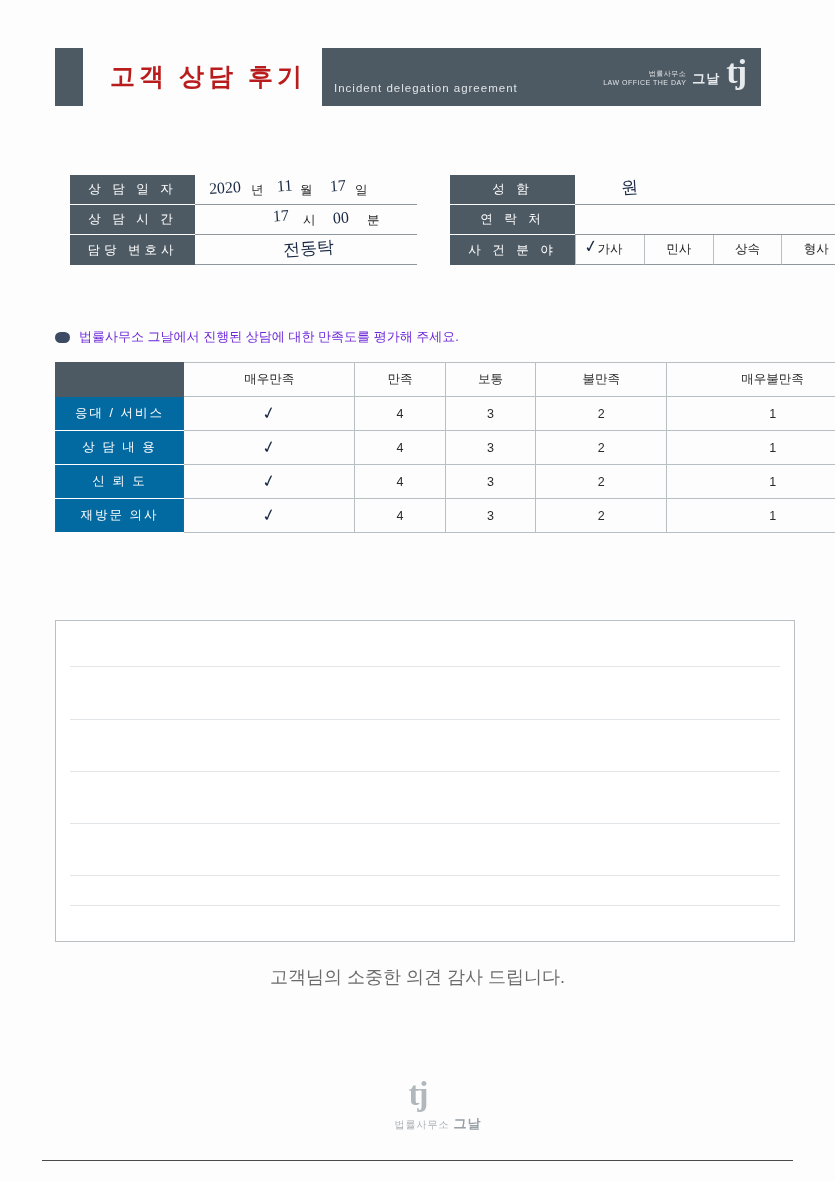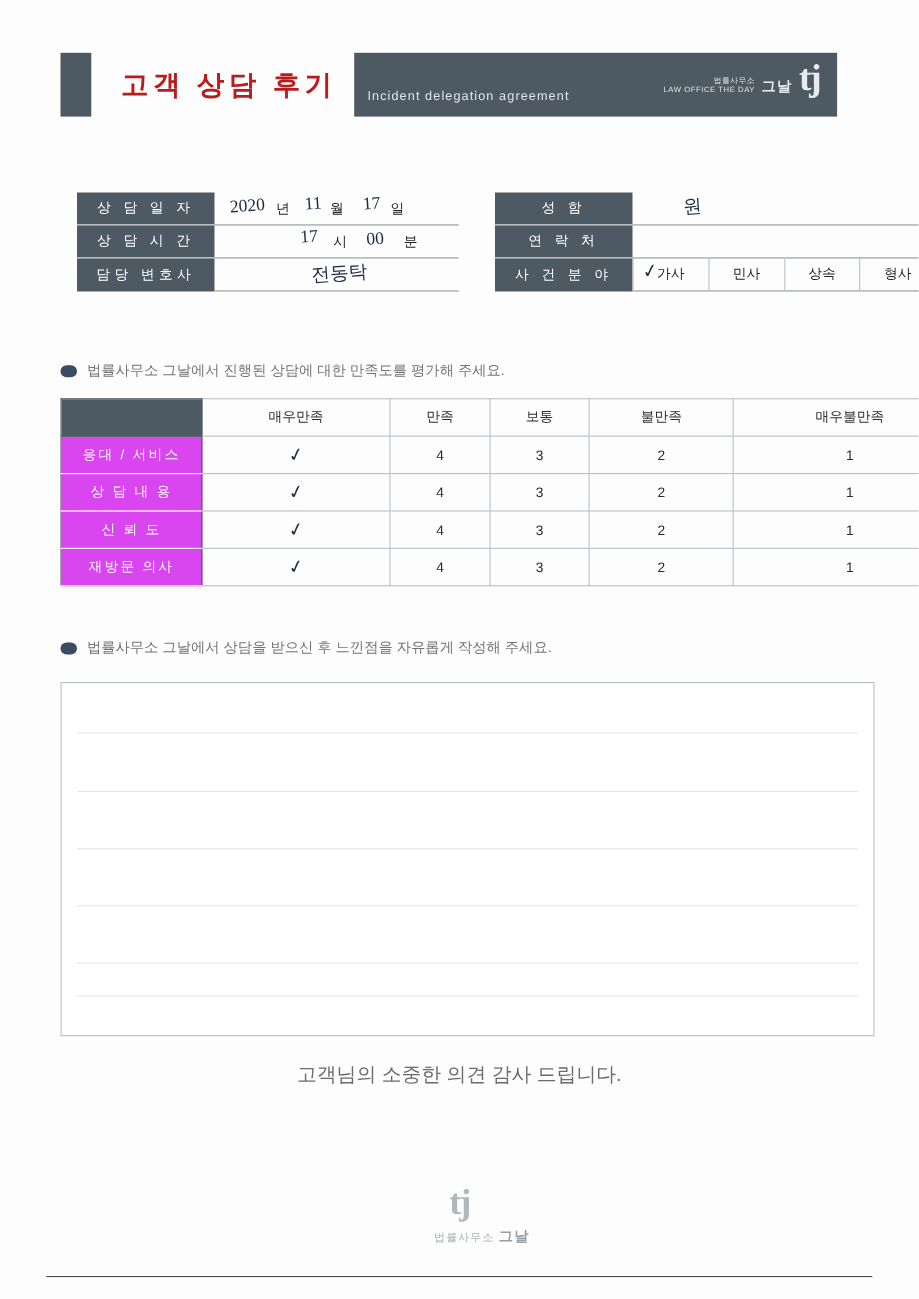--- a/index.html
+++ b/index.html
@@ -168,21 +168,21 @@
   }
 
   
   .sec {
     position: absolute;
     left: 55px;
     display: flex;
     align-items: center;
     gap: 9px;
     font-size: 13px;
-    color: #737373;
+    color: #6d28d9;
   }
   .bullet {
     width: 15px;
     height: 11px;
     border-radius: 8px;
     background: #3c4a63;
     display: inline-block;
   }
   .sec1 { top: 328px; }
   .sec2 { top: 580px; }
@@ -202,21 +202,21 @@
     text-align: center;
     font-weight: normal;
     color: #2b2b2b;
   }
   .rtable th.blank {
     background: #4e5a63;
     border-color: #4e5a63;
     width: 125px;
   }
   .rtable td.rowlbl {
-    background: #d946ef;
+    background: #0369a1;
     color: #fff;
     letter-spacing: 2px;
     border-color: #4e5a63;
     border-bottom: 1px solid #ffffff;
   }
   .rtable td.mark {
     position: relative;
   }
   .rtable td.mark span {
     font-family: "Liberation Serif", serif;
@@ -415,24 +415,20 @@
         <td class="rowlbl">재방문 의사</td>
         <td class="mark"><span>✓</span></td>
         <td>4</td>
         <td>3</td>
         <td>2</td>
         <td>1</td>
       </tr>
     </tbody>
   </table>
 
-  <div class="sec sec2">
-    <span class="bullet"></span>
-    <span>법률사무소 그날에서 상담을 받으신 후 느낀점을 자유롭게 작성해 주세요.</span>
-  </div>
 
   <div class="freebox">
     <div class="line" style="top:45px;"></div>
     <div class="line" style="top:98px;"></div>
     <div class="line" style="top:150px;"></div>
     <div class="line" style="top:202px;"></div>
     <div class="line" style="top:254px;"></div>
     <div class="line" style="top:284px;"></div>
     <div style="position:absolute;left:16px;top:8px;font-size:13px;color:#333;"></div>
   </div>

